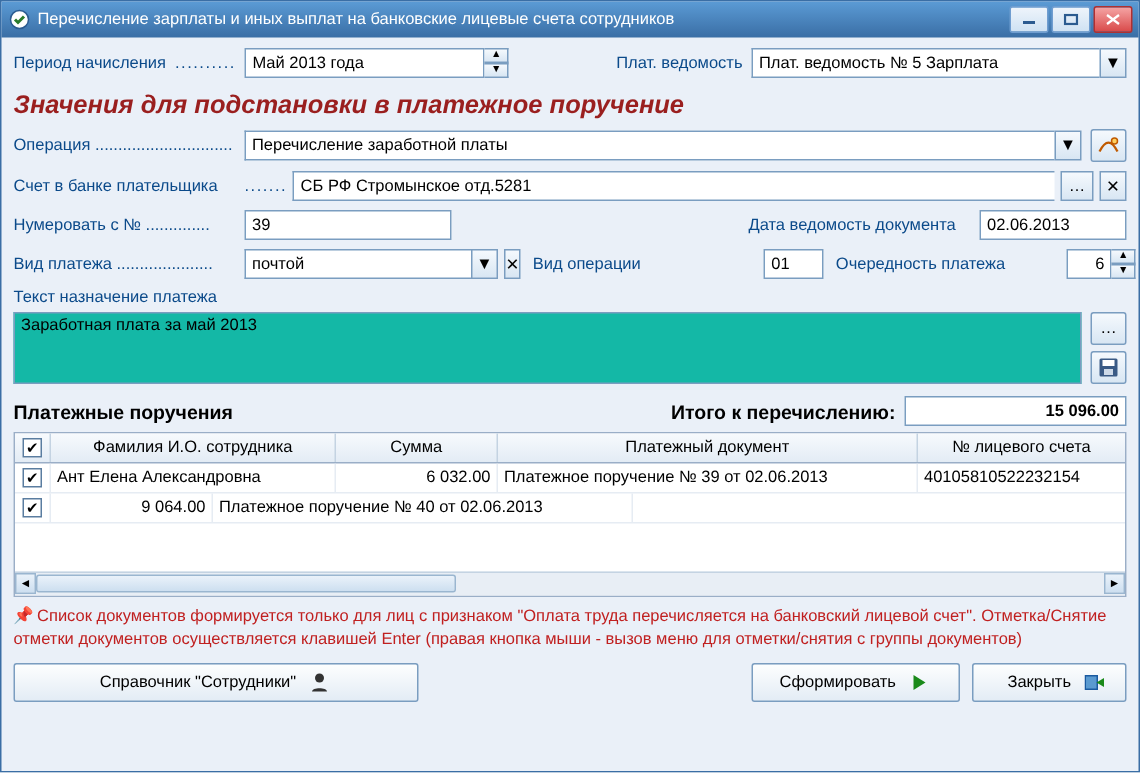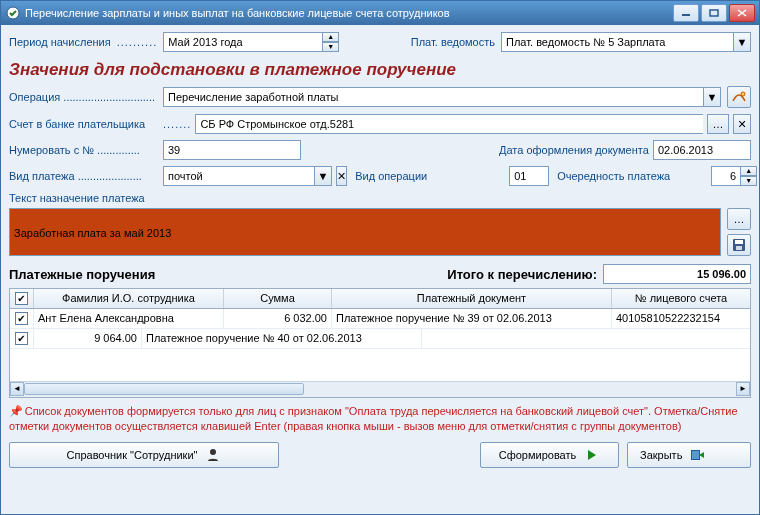--- a/index.html
+++ b/index.html
@@ -22,21 +22,21 @@
 .spinbtns div { flex: 1; border: 1px solid #7a9dc0; border-left: none; background: linear-gradient(#f5f9fd,#d8e6f3); font-size: 7px; text-align: center; line-height: 8px; cursor: pointer; }
 .sec-title { font-weight: bold; font-style: italic; color: #9a1f1f; margin-top: 6px; font-size: 17px; }
 .fieldline { display: flex; align-items: center; gap: 4px; margin-top: 4px; }
 .fieldline .lbl { min-width: 150px; }
 .fieldline .dots { flex: 0; }
 .dropdown { display: flex; flex: 1; }
 .dropdown input { flex: 1; border-right: none; }
 .ddbtn { width: 18px; height: 20px; border: 1px solid #7a9dc0; background: linear-gradient(#f5f9fd,#d8e6f3); display: flex; align-items: center; justify-content: center; cursor: pointer; }
 .iconbtn { width: 24px; height: 22px; border: 1px solid #7a9dc0; background: linear-gradient(#f5f9fd,#d8e6f3); display: flex; align-items: center; justify-content: center; cursor: pointer; margin-left: 2px; border-radius: 2px; }
 .textarea-wrap { display: flex; gap: 4px; margin-top: 2px; }
-textarea { flex: 1; height: 48px; border: 1px solid #7a9dc0; background: #c2410c; padding: 18px 4px; resize: none; font-family: inherit; font-size: 11px; }
+textarea { flex: 1; height: 48px; border: 1px solid #7a9dc0; background: #14b8a6; padding: 2px 4px; resize: none; font-family: inherit; font-size: 11px; }
 .side-btns { display: flex; flex-direction: column; gap: 4px; }
 .total-row { display: flex; align-items: center; margin-top: 6px; }
 .total-row .sec { font-weight: bold; font-size: 13px; text-align: center; }
 .total-row .spacer { flex: 1; }
 .total-row .totlbl { font-weight: bold; font-size: 13px; margin-right: 6px; }
 .total-row input { width: 148px; text-align: right; font-weight: bold; }
 .grid { border: 1px solid #9aaec7; margin-top: 2px; background: #fff; }
 .grid-head { display: flex; background: linear-gradient(#f7fafd,#e3ecf5); border-bottom: 1px solid #9aaec7; }
 .grid-head div { border-right: 1px solid #c4d3e2; padding: 3px 4px; text-align: center; color: #000; }
 .gh-chk { width: 24px; display: flex; align-items: center; justify-content: center; }
@@ -140,21 +140,21 @@
         <input class="text" type="text" value="СБ РФ Стромынское отд.5281" style="">
       </div>
       <div class="ddbtn" style="width:22px">…</div>
       <div class="ddbtn" style="width:18px">✕</div>
     </div>
 
     <div class="fieldline">
       <span class="lbl"><span>Нумеровать с №</span> ..............</span>
       <input class="text" type="text" style="width: 138px;" value="39">
       <div style="flex:1"></div>
-      <span class="lbl">Дата оформления документа</span>
+      <span class="lbl">Дата ведомость документа</span>
       <input class="text" type="text" style="width: 98px;" value="02.06.2013">
     </div>
 
     <div class="fieldline">
       <span class="lbl"><span>Вид платежа</span> .....................</span>
       <div class="dropdown" style="flex:0 0 138px">
         <input class="text" type="text" value="почтой" style="">
         <div class="ddbtn">▼</div>
       </div>
       <div class="ddbtn" style="width:18px">✕</div>
@@ -242,21 +242,21 @@
       </div>
       <div style="flex:1"></div>
       <div class="btn" style="width:139px;justify-content:center">
         <span>Сформировать</span>
         <span class="bicon">
             <svg width="12" height="12" viewBox="0 0 12 12">
               <path d="M2 1l8 5-8 5z" fill="#1a8a1a"></path>
             </svg>
           </span>
       </div>
-      <div class="btn" style="width:124px;justify-content:flex-start">
+      <div class="btn" style="width:103px;justify-content:flex-end">
         <span>Закрыть</span>
         <span class="bicon">
             <svg width="14" height="12" viewBox="0 0 14 12">
               <rect x="0" y="1" width="9" height="10" fill="#1a5aa0"></rect>
               <rect x="1" y="2" width="7" height="8" fill="#5a9ad0"></rect>
               <path d="M8 6l5-3v6z" fill="#1a8a1a"></path>
             </svg>
           </span>
       </div>
     </div>

